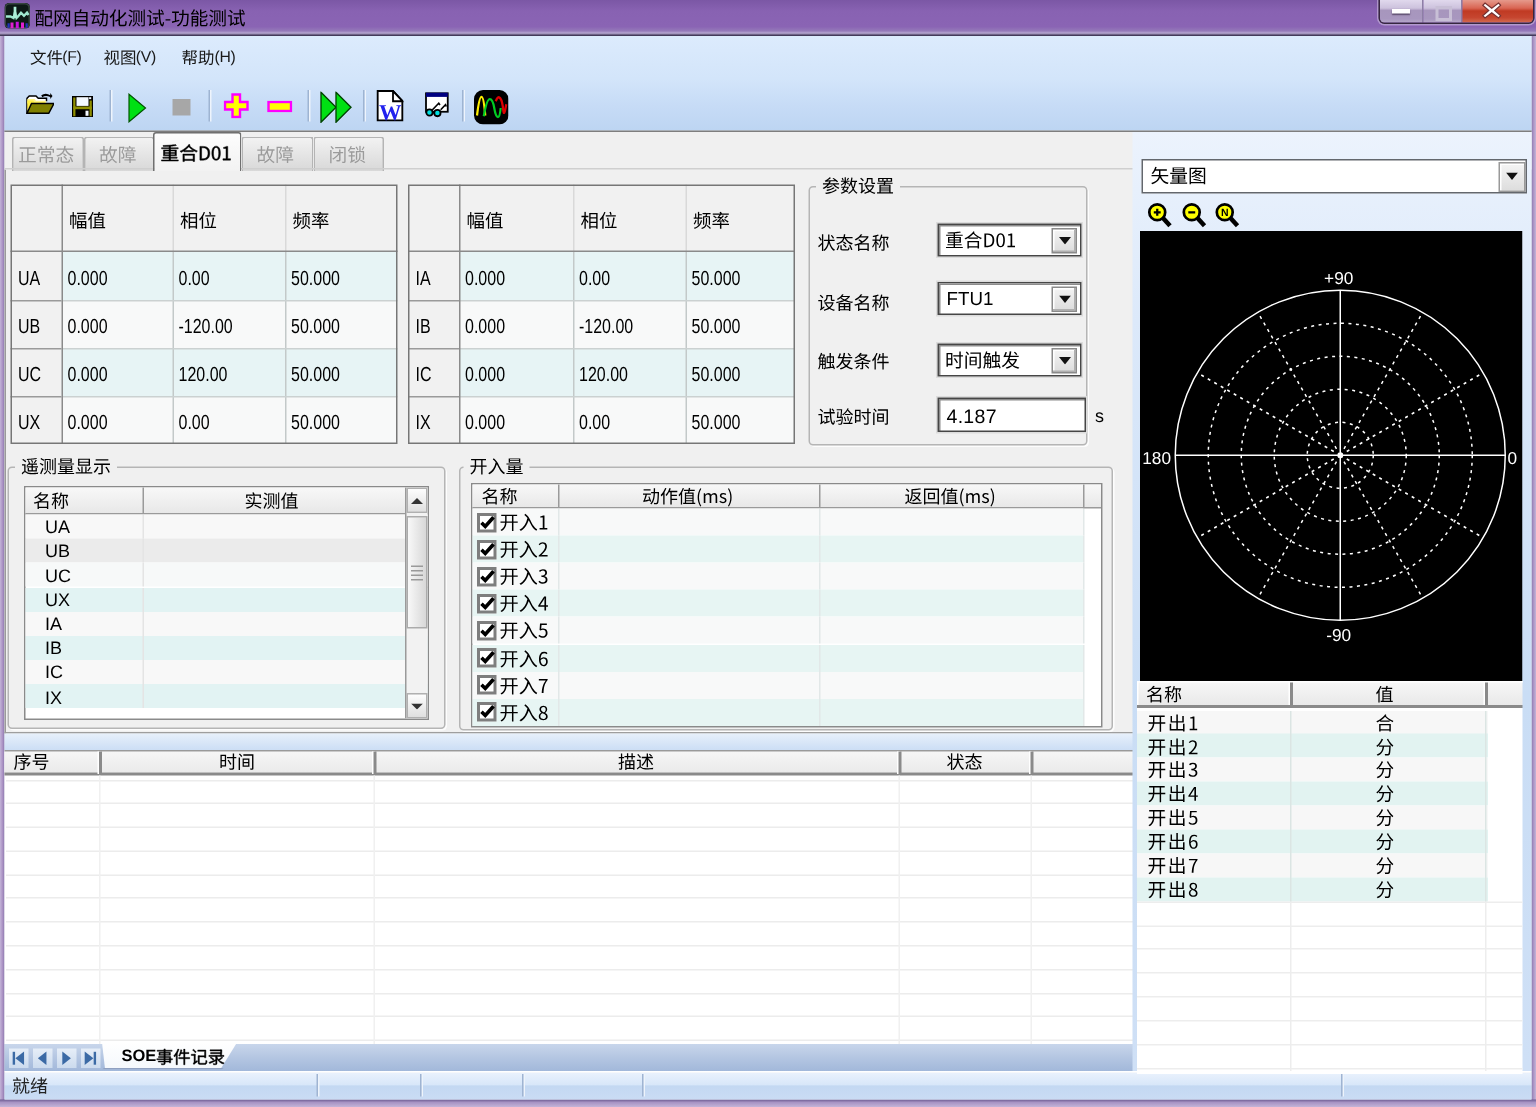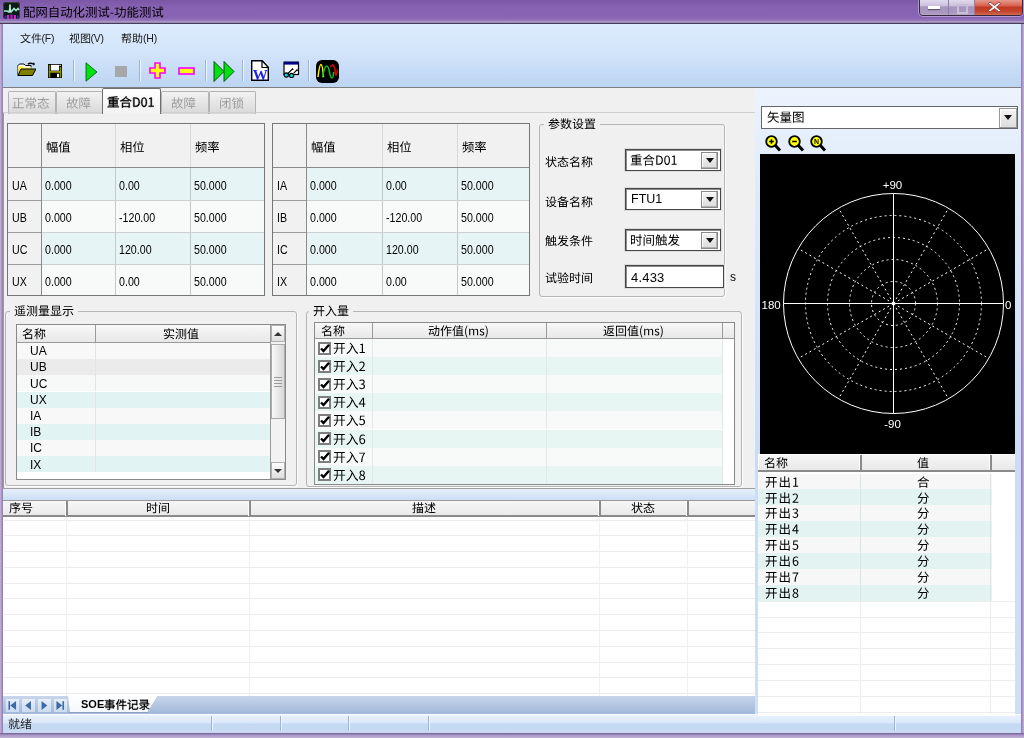--- a/index.html
+++ b/index.html
@@ -475,21 +475,21 @@
       <svg width="48" height="14" viewBox="0 0 48 14" style="display:block">
         <g fill="#000" transform="scale(0.012,-0.012)">
           <use href="#c8bd5" x="0" y="-860"></use>
           <use href="#c9a8c" x="1000" y="-860"></use>
           <use href="#c65f6" x="2000" y="-860"></use>
           <use href="#c95f4" x="3000" y="-860"></use>
         </g>
       </svg>
     </div>
     <div style="position:absolute;left:625px;top:265px;width:98.5px;height:23px;background:#fff;border:1px solid #464646;box-shadow:inset 1px 1px 0 #8c8c8c, 0 0 0 1px #dcdcdc;box-sizing:border-box;"></div>
-    <div style="position:absolute;top:268.5px;height:17px;display:flex;align-items:center;font-size:13px;color:#000;white-space:pre;letter-spacing:0.2px;left:631.0px;">4.433</div>
+    <div style="position:absolute;top:268.5px;height:17px;display:flex;align-items:center;font-size:13px;color:#000;white-space:pre;letter-spacing:0.2px;left:631.0px;">4.187</div>
     <div style="position:absolute;top:269.0px;height:16px;display:flex;align-items:center;font-size:12px;color:#000;white-space:pre;left:730.0px;">s</div>
     <div style="position:absolute;left:5px;top:311px;width:292px;height:175px;border:1px solid #b5b5b5;border-radius:3px;box-shadow:inset 0 0 0 0 #fff, 1px 1px 0 #fdfdfd;box-sizing:border-box;"></div>
     <div style="position:absolute;left:10px;top:304px;width:68.0px;height:14px;background:#f0f0f0;"></div>
     <div style="position:absolute;left:14.0px;top:305.4px">
       <svg width="60" height="14" viewBox="0 0 60 14" style="display:block">
         <g fill="#000" transform="scale(0.012,-0.012)">
           <use href="#c9065" x="0" y="-860"></use>
           <use href="#c6d4b" x="1000" y="-860"></use>
           <use href="#c91cf" x="2000" y="-860"></use>
           <use href="#c663e" x="3000" y="-860"></use>

